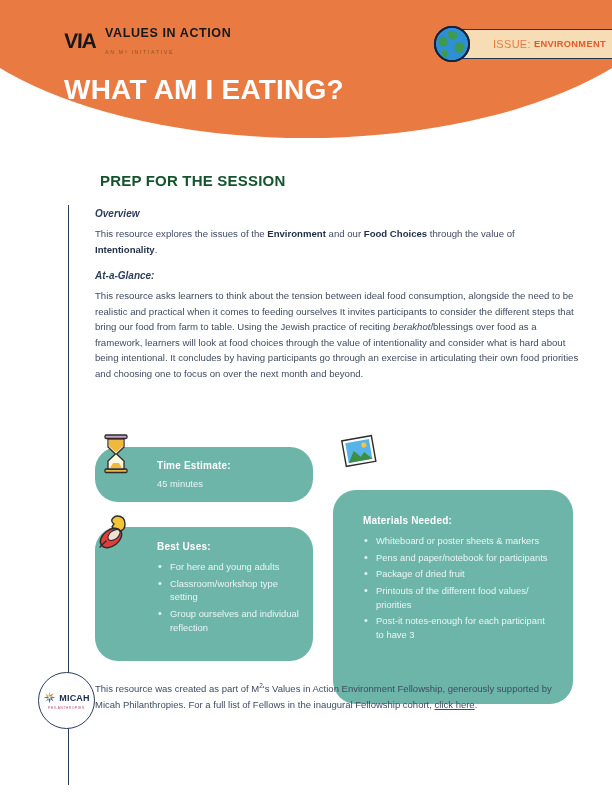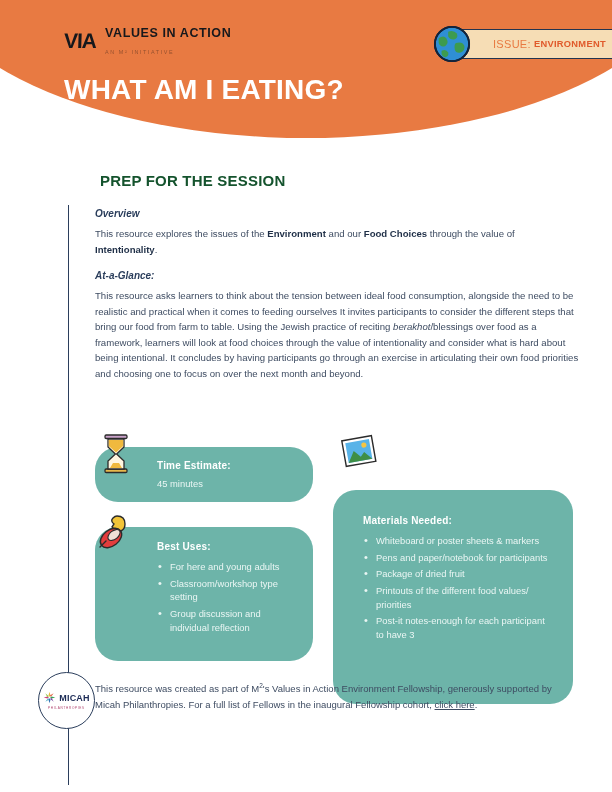--- a/index.html
+++ b/index.html
@@ -231,21 +231,21 @@
   <path d="M21 2 Q29 2 29 10 Q29 15 25 17 L22 19 L16 13 L18 10 Q14 7 17 4 Q19 2 21 2 Z" fill="#F2C438" stroke="#2B2B2B" stroke-width="1.4"></path>
   <ellipse cx="15" cy="24" rx="12" ry="8" transform="rotate(-38 15 24)" fill="#E23D3D" stroke="#2B2B2B" stroke-width="1.4"></ellipse>
   <ellipse cx="18" cy="21" rx="7" ry="4.2" transform="rotate(-38 18 21)" fill="#EFE0D6" stroke="#2B2B2B" stroke-width="1.1"></ellipse>
   <path d="M4 33 L10 27" stroke="#2B2B2B" stroke-width="1.4" stroke-linecap="round"></path>
 </svg>
 <div class="card" id="card-best">
   <div class="card-title">Best Uses:</div>
   <ul>
     <li>For here and young adults</li>
     <li>Classroom/workshop type setting</li>
-    <li>Group discussion and individual reflection</li>
+    <li>Group ourselves and individual reflection</li>
   </ul>
 </div>
 
 <svg class="card-icon" id="icon-photo" viewBox="0 0 38 36">
   <g transform="rotate(-10 19 18)">
     <rect x="4" y="4" width="30" height="26" fill="#FFFFFF" stroke="#2B2B2B" stroke-width="1.4"></rect>
     <rect x="7" y="7" width="24" height="20" fill="#58B3E8"></rect>
     <circle cx="25" cy="12" r="2.6" fill="#F5C542"></circle>
     <path d="M7 27 L14 16 L20 23 L24 19 L31 27 Z" fill="#3E8F46"></path>
   </g>

